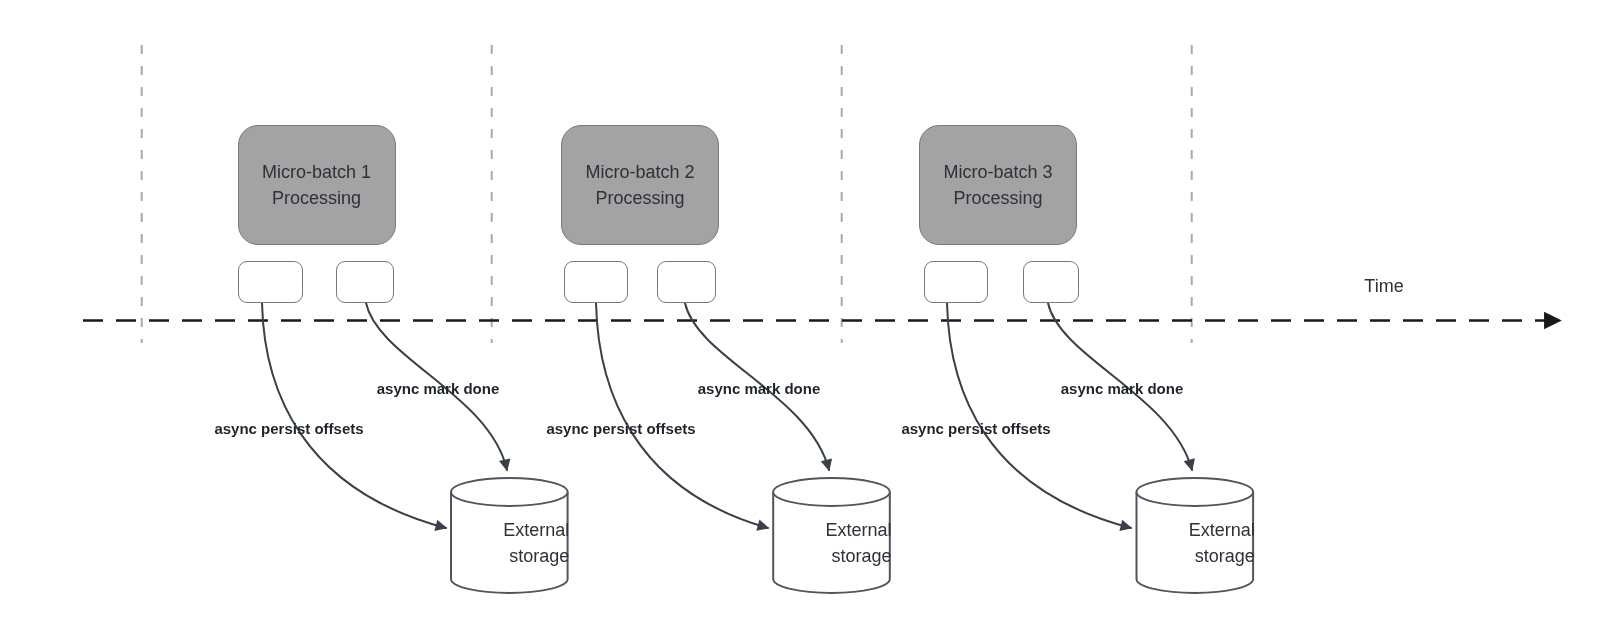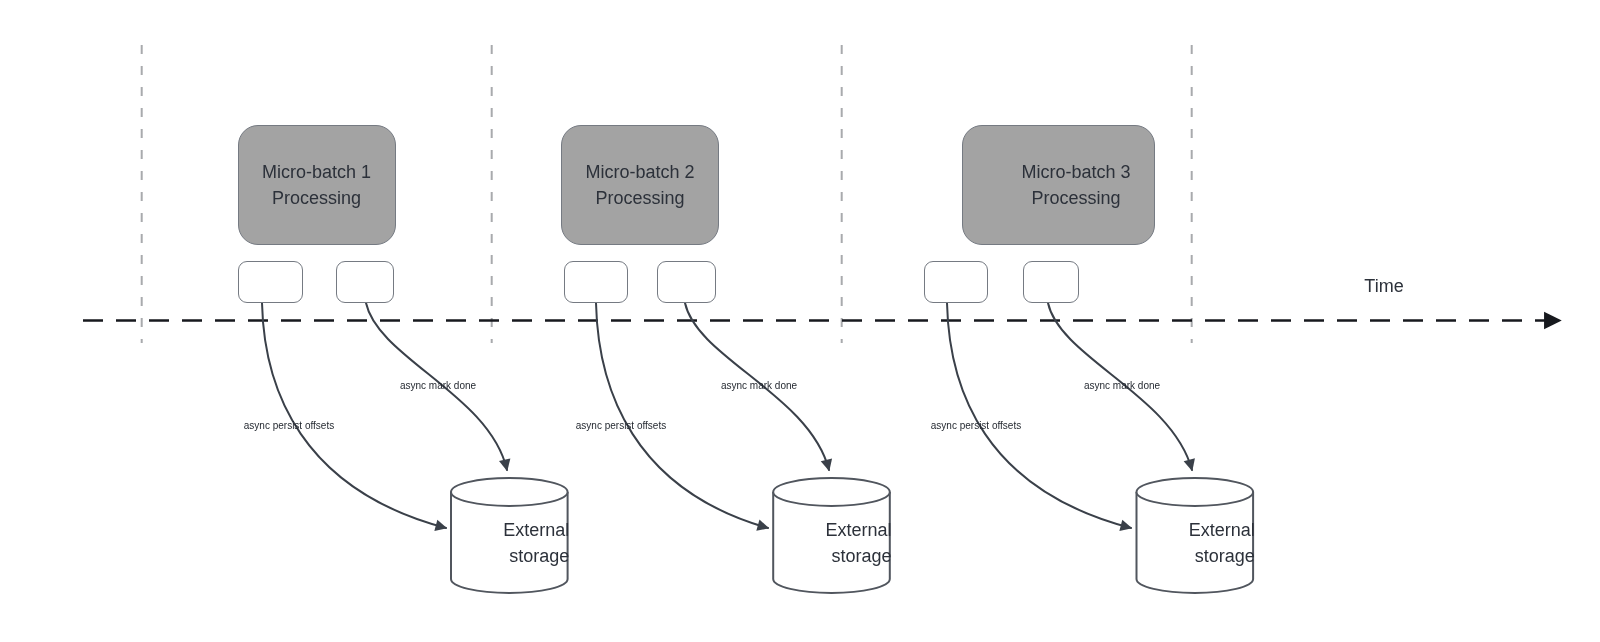--- a/index.html
+++ b/index.html
@@ -30,21 +30,21 @@
     border:1.6px solid var(--box-border);border-radius:20px;background:#a3a3a3;
     display:flex;flex-direction:column;align-items:center;justify-content:center;
     color:var(--text);font-size:18px;line-height:26px;text-align:center;
   }
   .smallbox{
     position:absolute;top:261px;height:42px;
     border:1.6px solid var(--box-border);border-radius:9px;background:#fff;
     box-sizing:border-box;
   }
   .blabel{
-    position:absolute;color:var(--label-text);font-weight:normal;font-size:10px;
+    position:absolute;color:var(--label-text);font-weight:bold;font-size:15px;
     text-align:center;white-space:nowrap;transform:translateX(-50%);
   }
   .cyl-label{
     position:absolute;width:120px;transform:translateX(-50%);
     color:var(--text);font-size:18px;line-height:26px;text-align:right;top:517px;
   }
   .time-label{
     position:absolute;color:var(--text);font-size:18px;white-space:nowrap;
     transform:translateX(-50%);top:276px;
   }
@@ -112,21 +112,21 @@
   </div>
   <div class="smallbox" style="left:564px;width:64px;"></div>
   <div class="smallbox" style="left:657.3px;width:59px;"></div>
   <div class="blabel" style="left:621px;top:420px;">async persist offsets</div>
   <div class="blabel" style="left:759px;top:380px;">async mark done</div>
   <div class="cyl-label" style="left:831.5px;">
     <div>External</div>
     <div>storage</div>
   </div>
 
-  <div class="bigbox" style="left:962px;padding-left:35px;">
+  <div class="bigbox" style="left:919px;">
     <span>Micro-batch 3</span>
     <span>Processing</span>
   </div>
   <div class="smallbox" style="left:924px;width:64px;"></div>
   <div class="smallbox" style="left:1022.7px;width:56.5px;"></div>
   <div class="blabel" style="left:976px;top:420px;">async persist offsets</div>
   <div class="blabel" style="left:1122px;top:380px;">async mark done</div>
   <div class="cyl-label" style="left:1194.8px;">
     <div>External</div>
     <div>storage</div>

